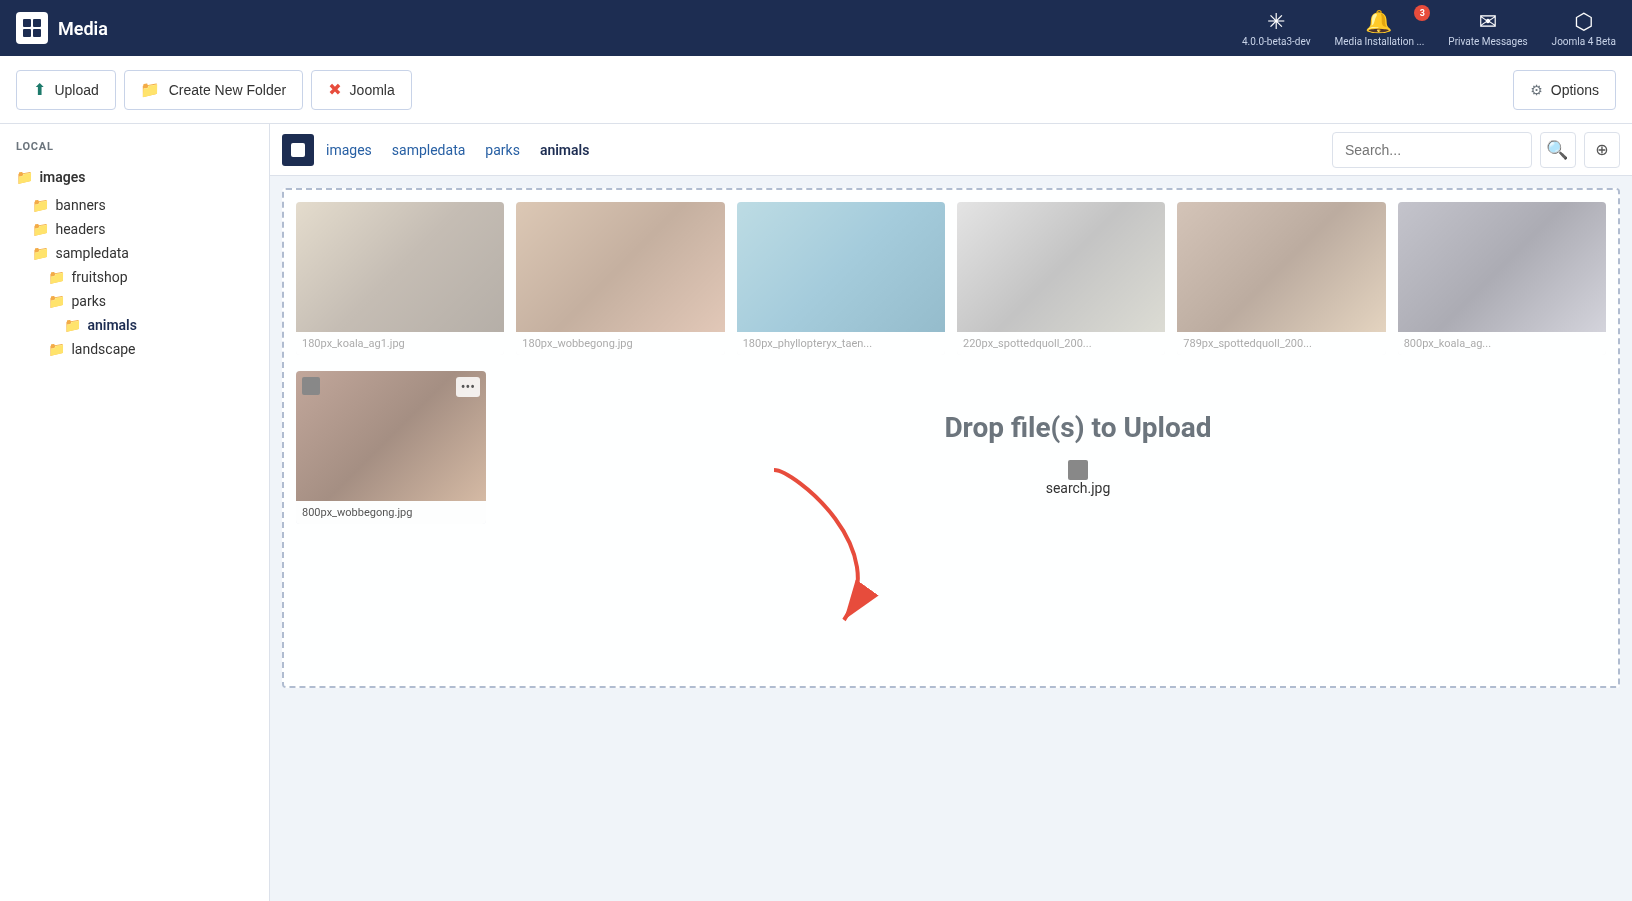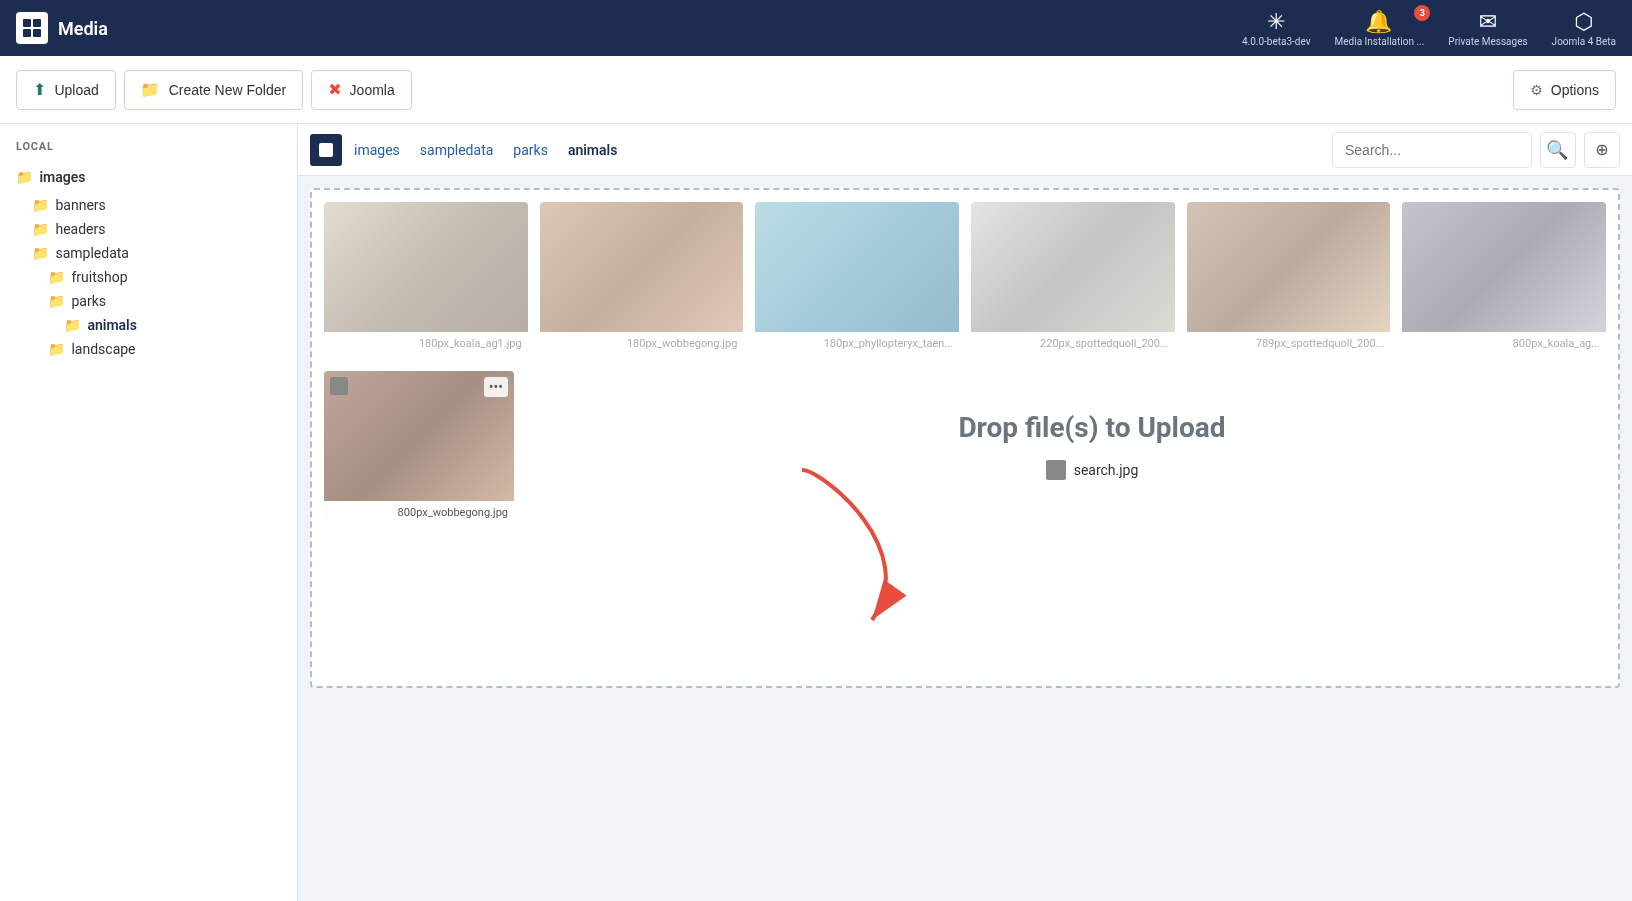--- a/index.html
+++ b/index.html
@@ -112,21 +112,21 @@
     .btn-icon-options { color: #6c757d; }
 
     
     .main-layout {
       display: flex;
       height: calc(901px - 56px - 68px);
     }
 
     
     .sidebar {
-      width: 298px;
+      width: 270px;
       background: #fff;
       border-right: 1px solid #dce1ea;
       padding: 16px;
       overflow-y: auto;
       flex-shrink: 0;
     }
     .sidebar-section-title {
       font-size: 11px;
       font-weight: 700;
       color: #6c757d;
@@ -248,21 +248,20 @@
       padding: 12px;
       position: relative;
     }
     .drop-zone {
       border: 2px dashed #b0bcd0;
       border-radius: 4px;
       min-height: 500px;
       padding: 12px;
       background: rgba(255,255,255,0.85);
       position: relative;
-      text-align: right;
     }
     .media-grid {
       display: grid;
       grid-template-columns: repeat(auto-fill, minmax(190px, 1fr));
       gap: 12px;
       margin-bottom: 16px;
     }
     .media-item {
       border-radius: 4px;
       overflow: hidden;
@@ -326,22 +325,23 @@
     .drop-text {
       font-size: 28px;
       color: #6c757d;
       font-weight: 700;
     }
 
     
     .queued-file {
       display: flex;
       align-items: center;
-      gap: 8px;
+      gap: 0;
       margin-top: 16px;
+      flex-direction: column;
     }
     .queued-file-icon {
       width: 20px;
       height: 20px;
       background: #888;
       border-radius: 2px;
       flex-shrink: 0;
     }
     .queued-file-name {
       font-size: 14px;

